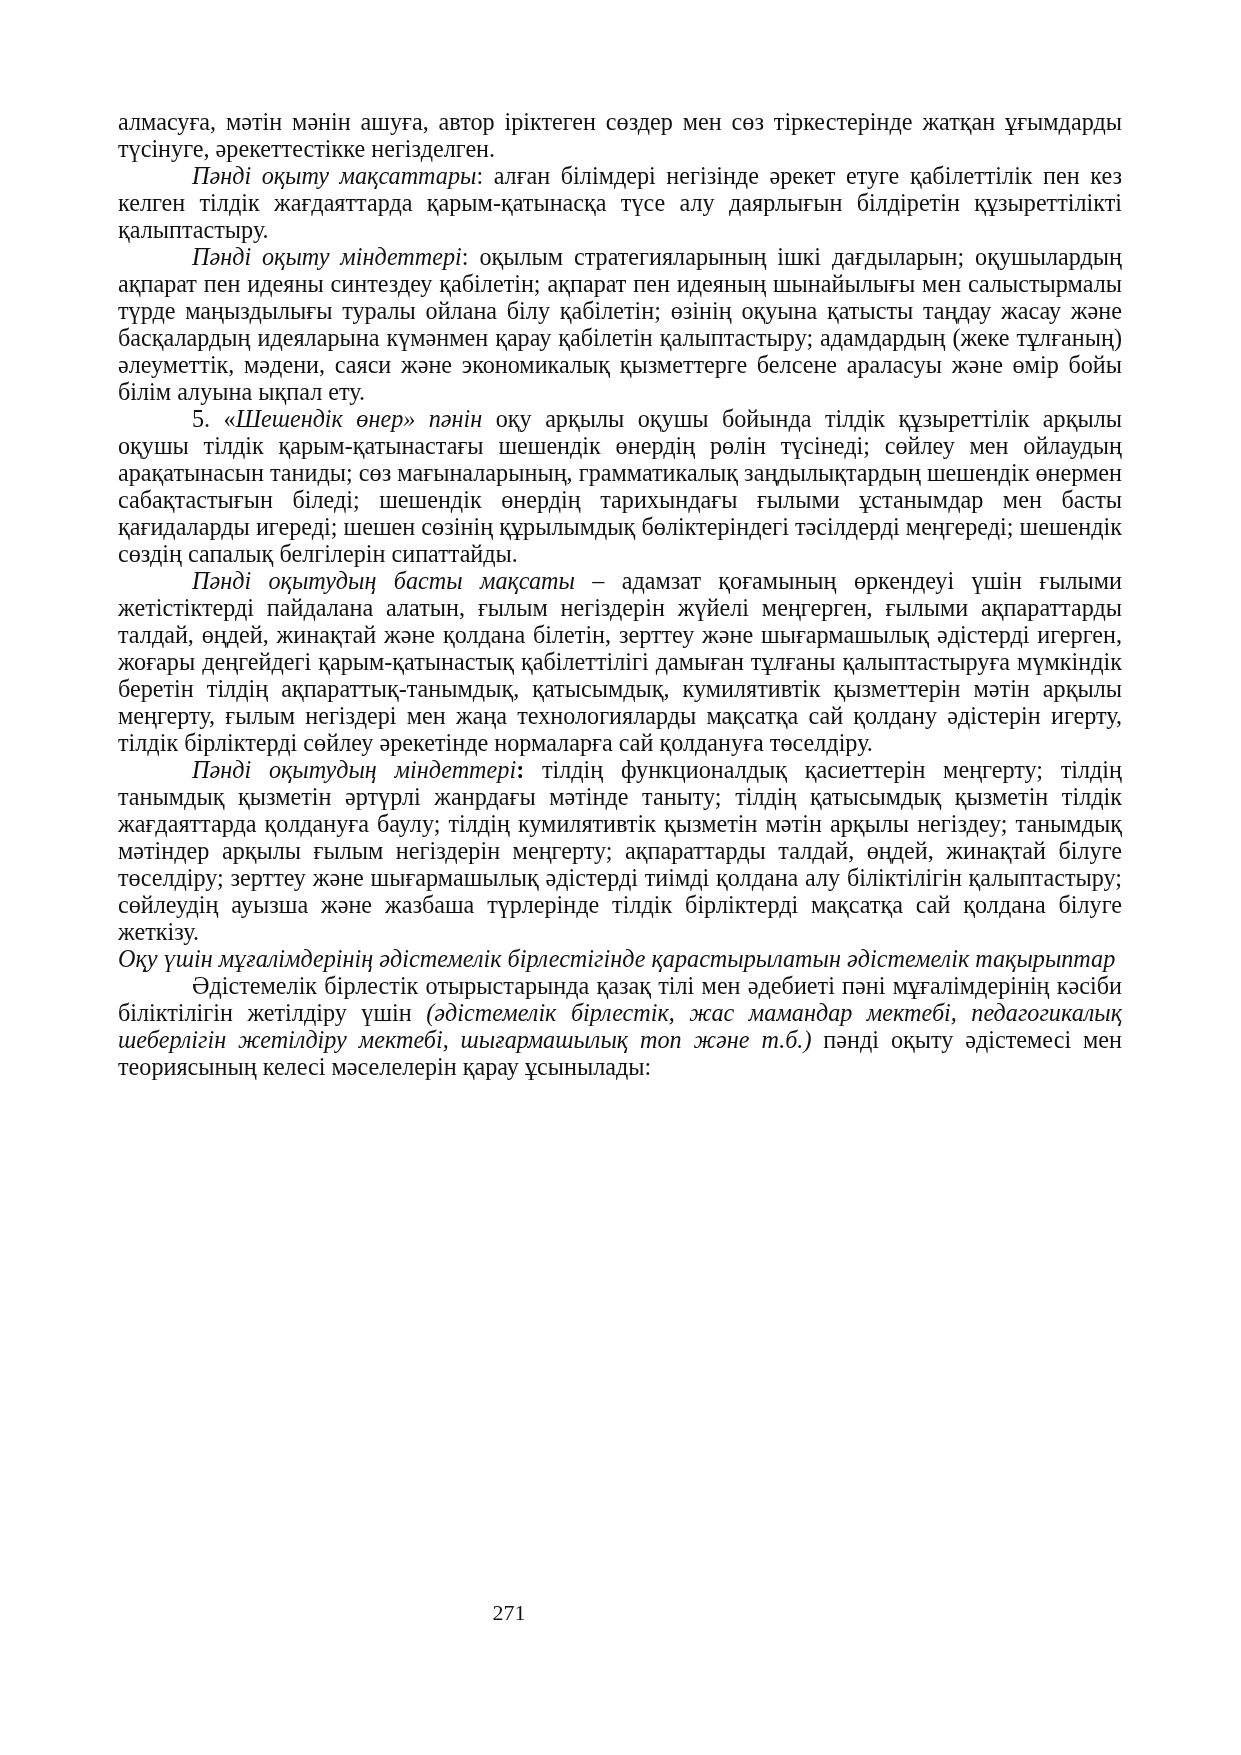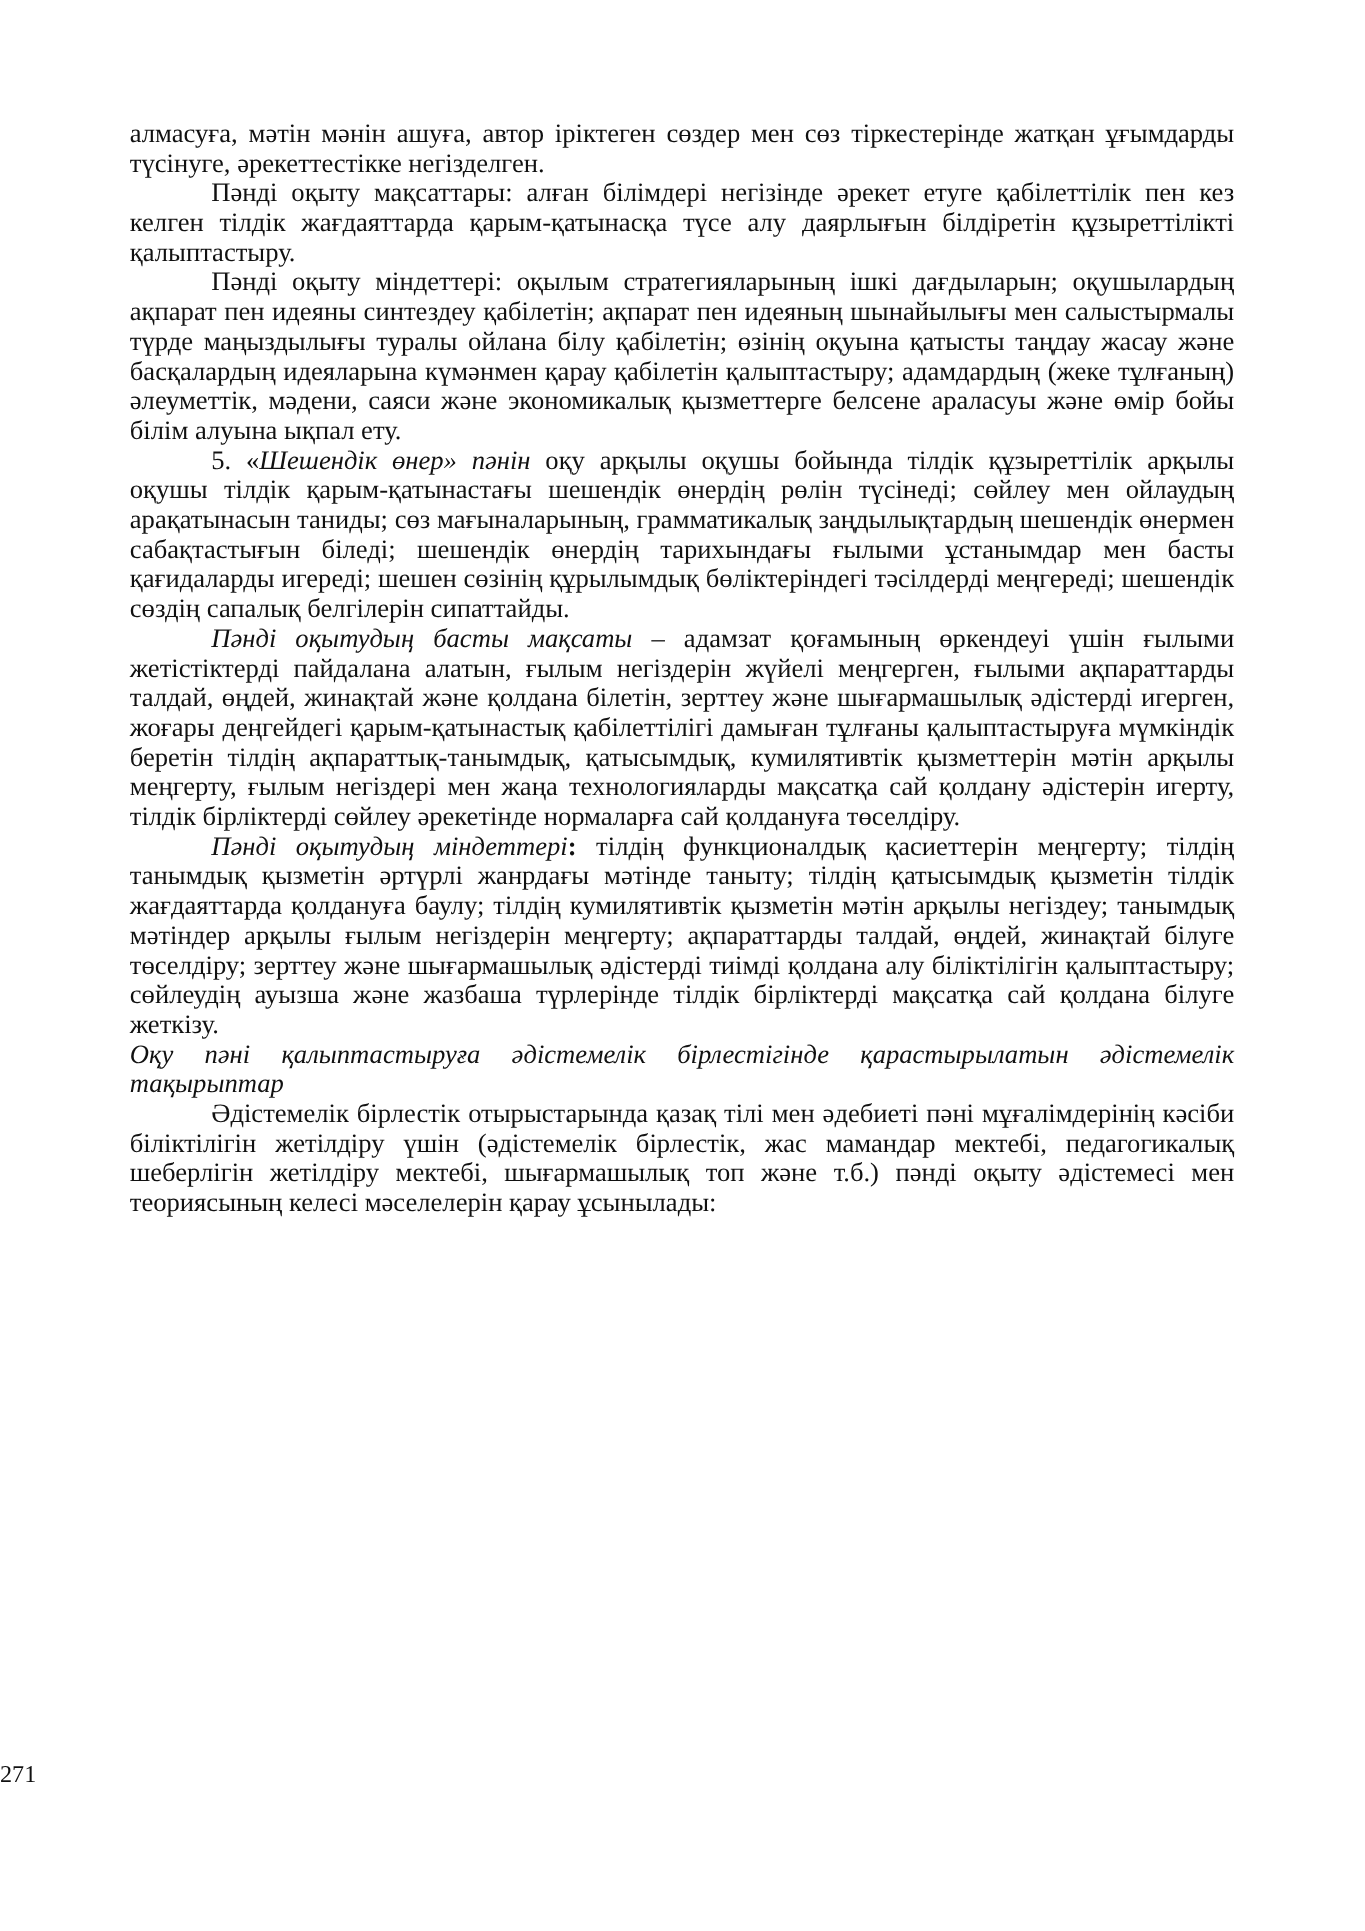--- a/index.html
+++ b/index.html
@@ -25,20 +25,21 @@
     }
     .p {
       margin: 0;
       text-align: justify;
       text-align-last: left;
     }
     .indent {
       text-indent: 74px;
     }
     .it {
+      font-style: italic;
     }
     .bi {
       font-style: italic;
       font-weight: normal;
     }
     .b {
       font-weight: bold;
     }
     .heading-it {
       font-style: italic;
@@ -49,20 +50,21 @@
     }
     .list-item {
       margin: 0;
       text-indent: 74px;
     }
     .page-number {
       position: absolute;
       left: 0;
       width: 1018px;
       top: 1600px;
+      text-align: center;
       font-size: 22px;
       line-height: 26px;
     }
   </style>
 </head>
 <body>
 
 <div class="page">
 
   <p class="p">
@@ -82,21 +84,21 @@
   </p>
 
   <p class="p indent">
     <span class="bi">Пәнді оқытудың басты мақсаты –</span><span> адамзат қоғамының өркендеуі үшін ғылыми жетістіктерді пайдалана алатын, ғылым негіздерін жүйелі меңгерген, ғылыми ақпараттарды талдай, өңдей, жинақтай және қолдана білетін, зерттеу және шығармашылық әдістерді игерген, жоғары деңгейдегі қарым-қатынастық қабілеттілігі дамыған тұлғаны қалыптастыруға мүмкіндік беретін тілдің ақпараттық-танымдық, қатысымдық, кумилятивтік қызметтерін мәтін арқылы меңгерту, ғылым негіздері мен жаңа технологияларды мақсатқа сай қолдану әдістерін игерту, тілдік бірліктерді сөйлеу әрекетінде  нормаларға сай қолдануға төселдіру.</span>
   </p>
 
   <p class="p indent">
     <span class="bi">Пәнді оқытудың міндеттері</span><span class="b">:</span><span> тілдің функционалдық қасиеттерін меңгерту; тілдің танымдық қызметін әртүрлі жанрдағы мәтінде таныту; тілдің қатысымдық қызметін тілдік жағдаяттарда қолдануға  баулу; тілдің кумилятивтік қызметін мәтін арқылы негіздеу; танымдық мәтіндер арқылы ғылым негіздерін меңгерту; ақпараттарды талдай, өңдей, жинақтай білуге  төселдіру; зерттеу және шығармашылық әдістерді тиімді қолдана алу біліктілігін қалыптастыру; сөйлеудің ауызша және жазбаша түрлерінде тілдік бірліктерді мақсатқа сай қолдана білуге жеткізу.</span>
   </p>
 
-  <p class="heading-it">Оқу пәні қалыптастыруға әдістемелік бірлестігінде қарастырылатын әдістемелік тақырыптар</p>
+  <p class="heading-it">Оқу үшін мұғалімдерінің әдістемелік бірлестігінде қарастырылатын әдістемелік тақырыптар</p>
 
   <p class="p indent">
     <span>Әдістемелік бірлестік отырыстарында қазақ тілі мен әдебиеті пәні мұғалімдерінің кәсіби біліктілігін жетілдіру үшін </span><span class="it">(әдістемелік бірлестік, жас мамандар мектебі, педагогикалық шеберлігін жетілдіру мектебі, шығармашылық топ және т.б.)</span><span> пәнді оқыту әдістемесі мен теориясының  келесі мәселелерін қарау ұсынылады:</span>
   </p>
 
 
 </div>
 
 <div class="page-number">271</div>
 

